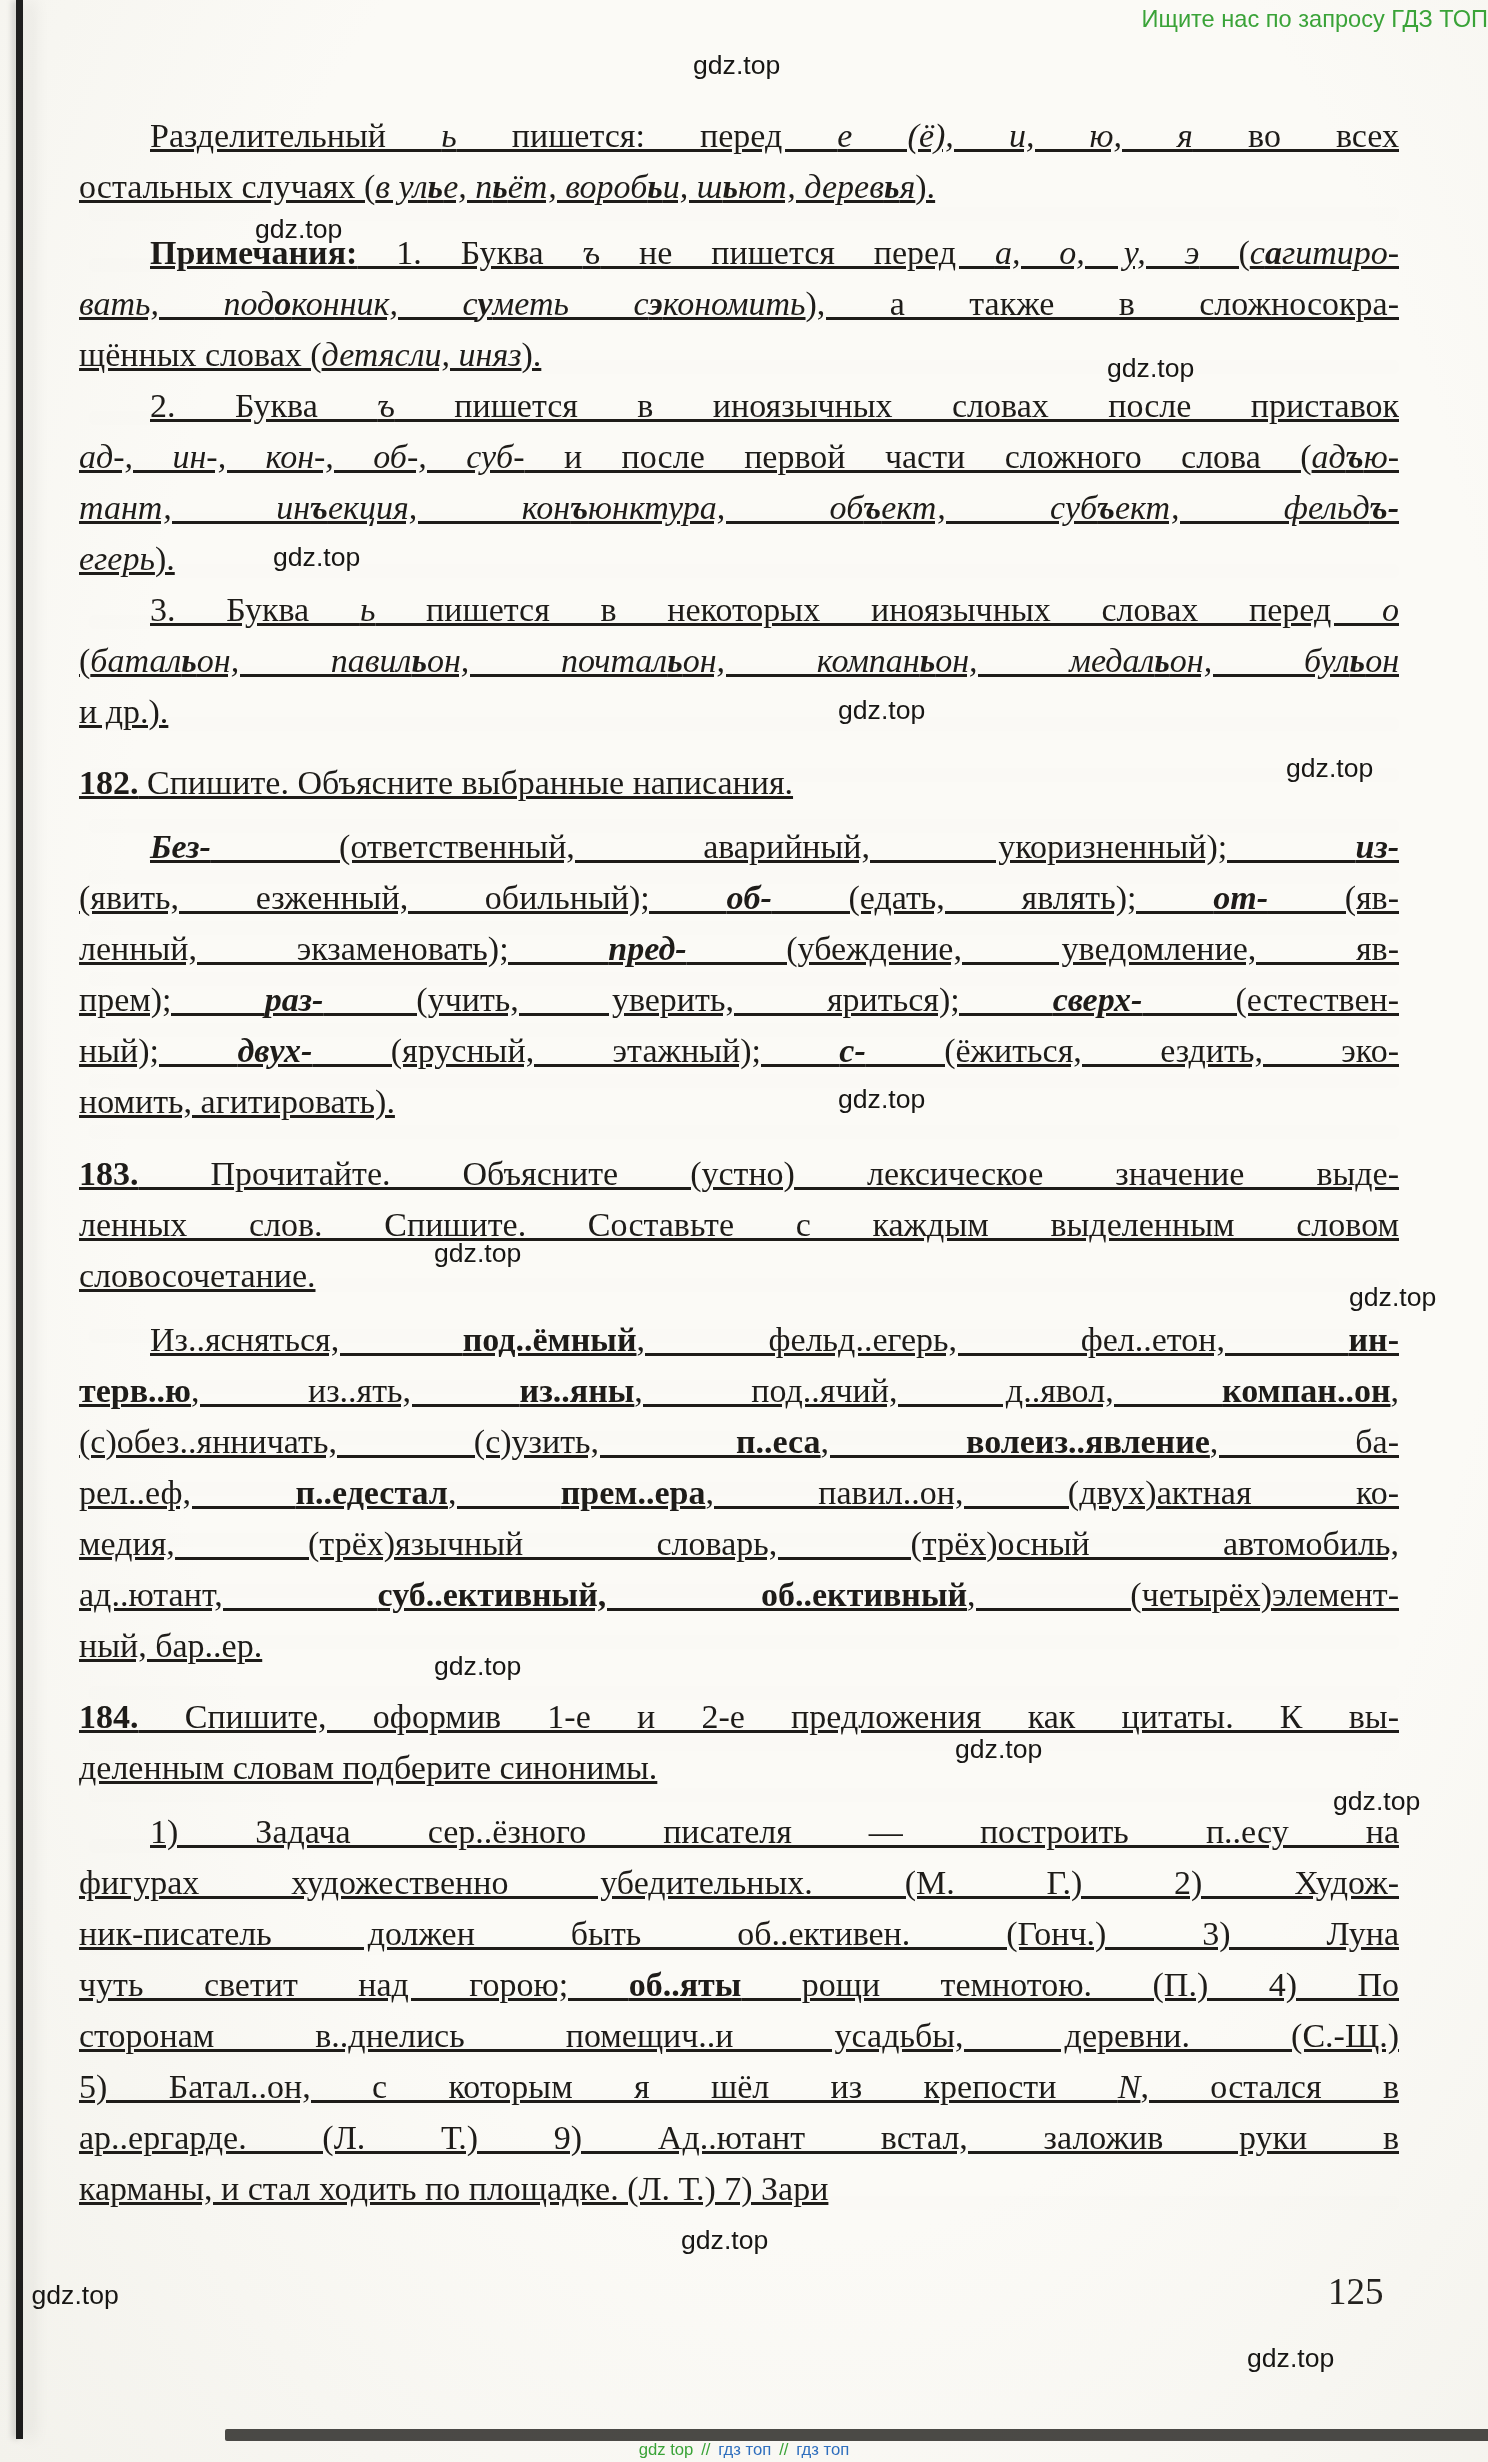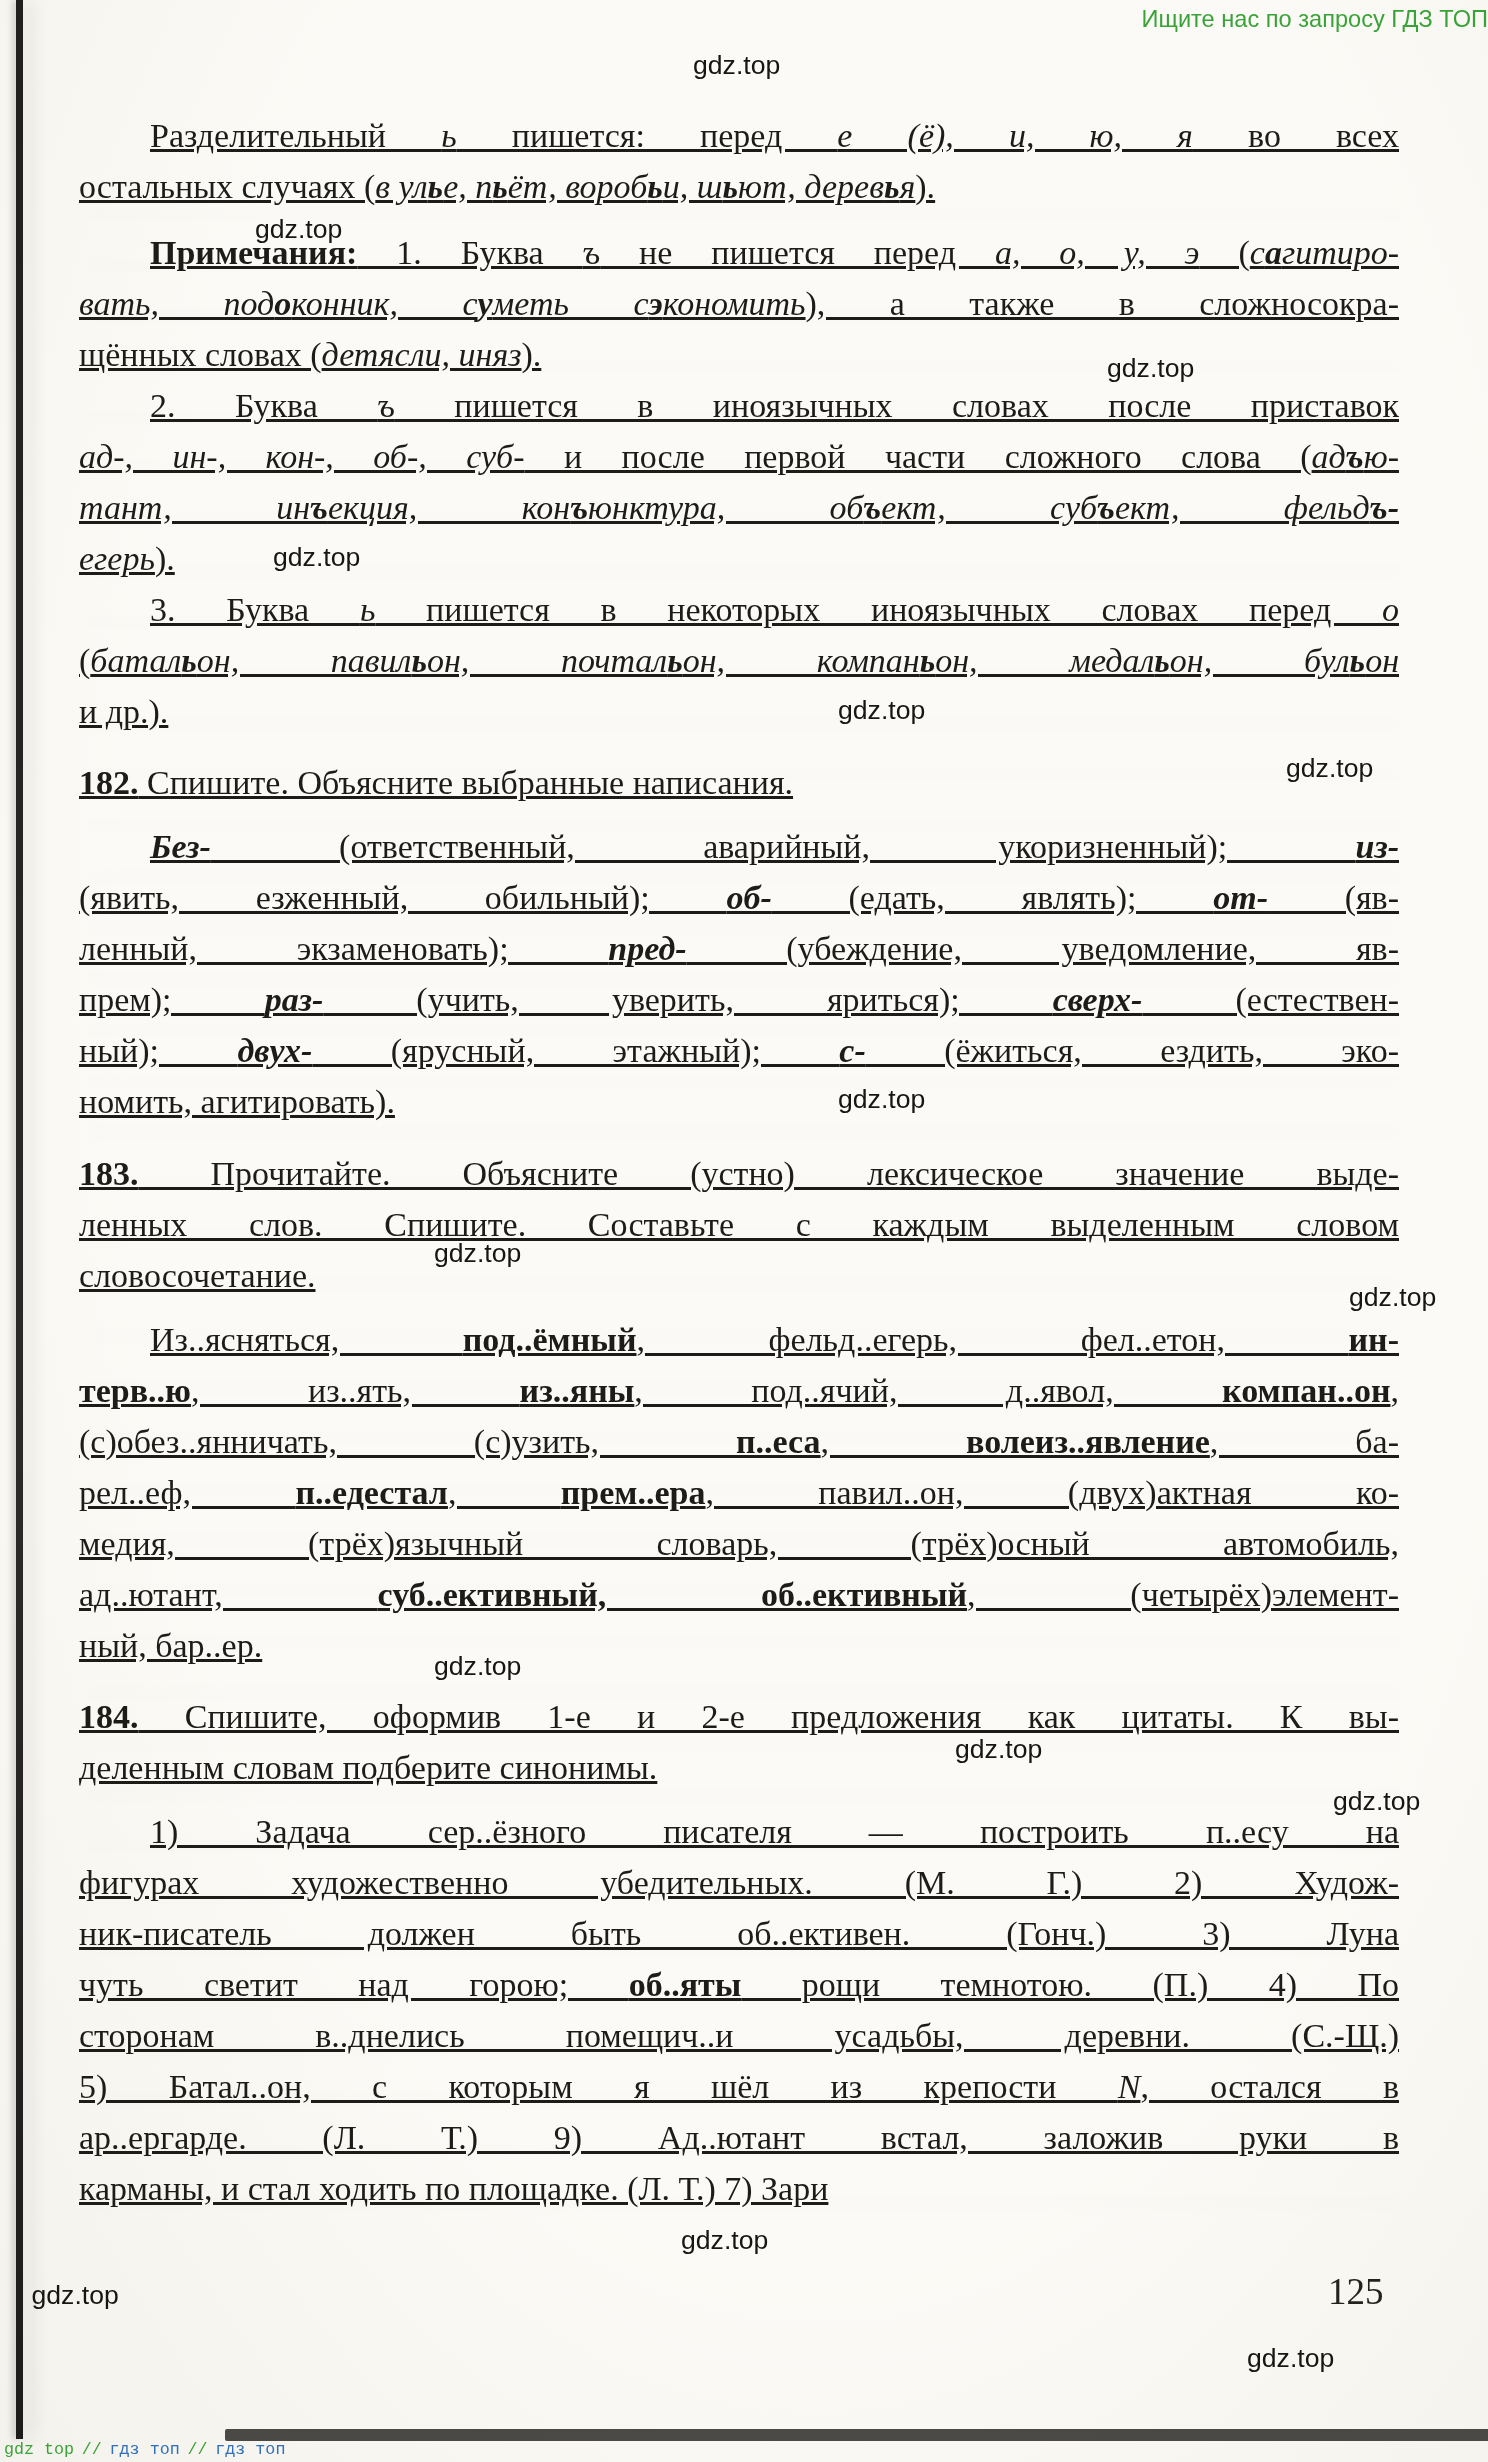--- a/index.html
+++ b/index.html
@@ -53,22 +53,22 @@
   .wm-layer{position:absolute;inset:0;z-index:5;pointer-events:none;}
   .wm{
     position:absolute;font-family:"Liberation Sans", sans-serif;
     font-size:26.6px;color:#171614;white-space:nowrap;
   }
   .page-number{
     position:absolute;left:1328px;top:2270px;
     font-size:37px;color:#24221f;z-index:3;
   }
   .footer{
-    position:absolute;left:0;right:0;top:2440px;
-    font-family:Liberation Mono, monospace;font-size:16.7px;z-index:7;
+    position:absolute;left:0;right:0;top:2440px;text-align:center;
+    font-family:Liberation Sans, sans-serif;font-size:16.7px;z-index:7;
   }
   .footer span{margin:0 3.9px;}
   .c-green{color:#3aa338;}
   .c-blue{color:#2f6fbe;}
 </style>
 </head>
 <body>
 
 <div class="page">
   <div class="bleed"></div>

